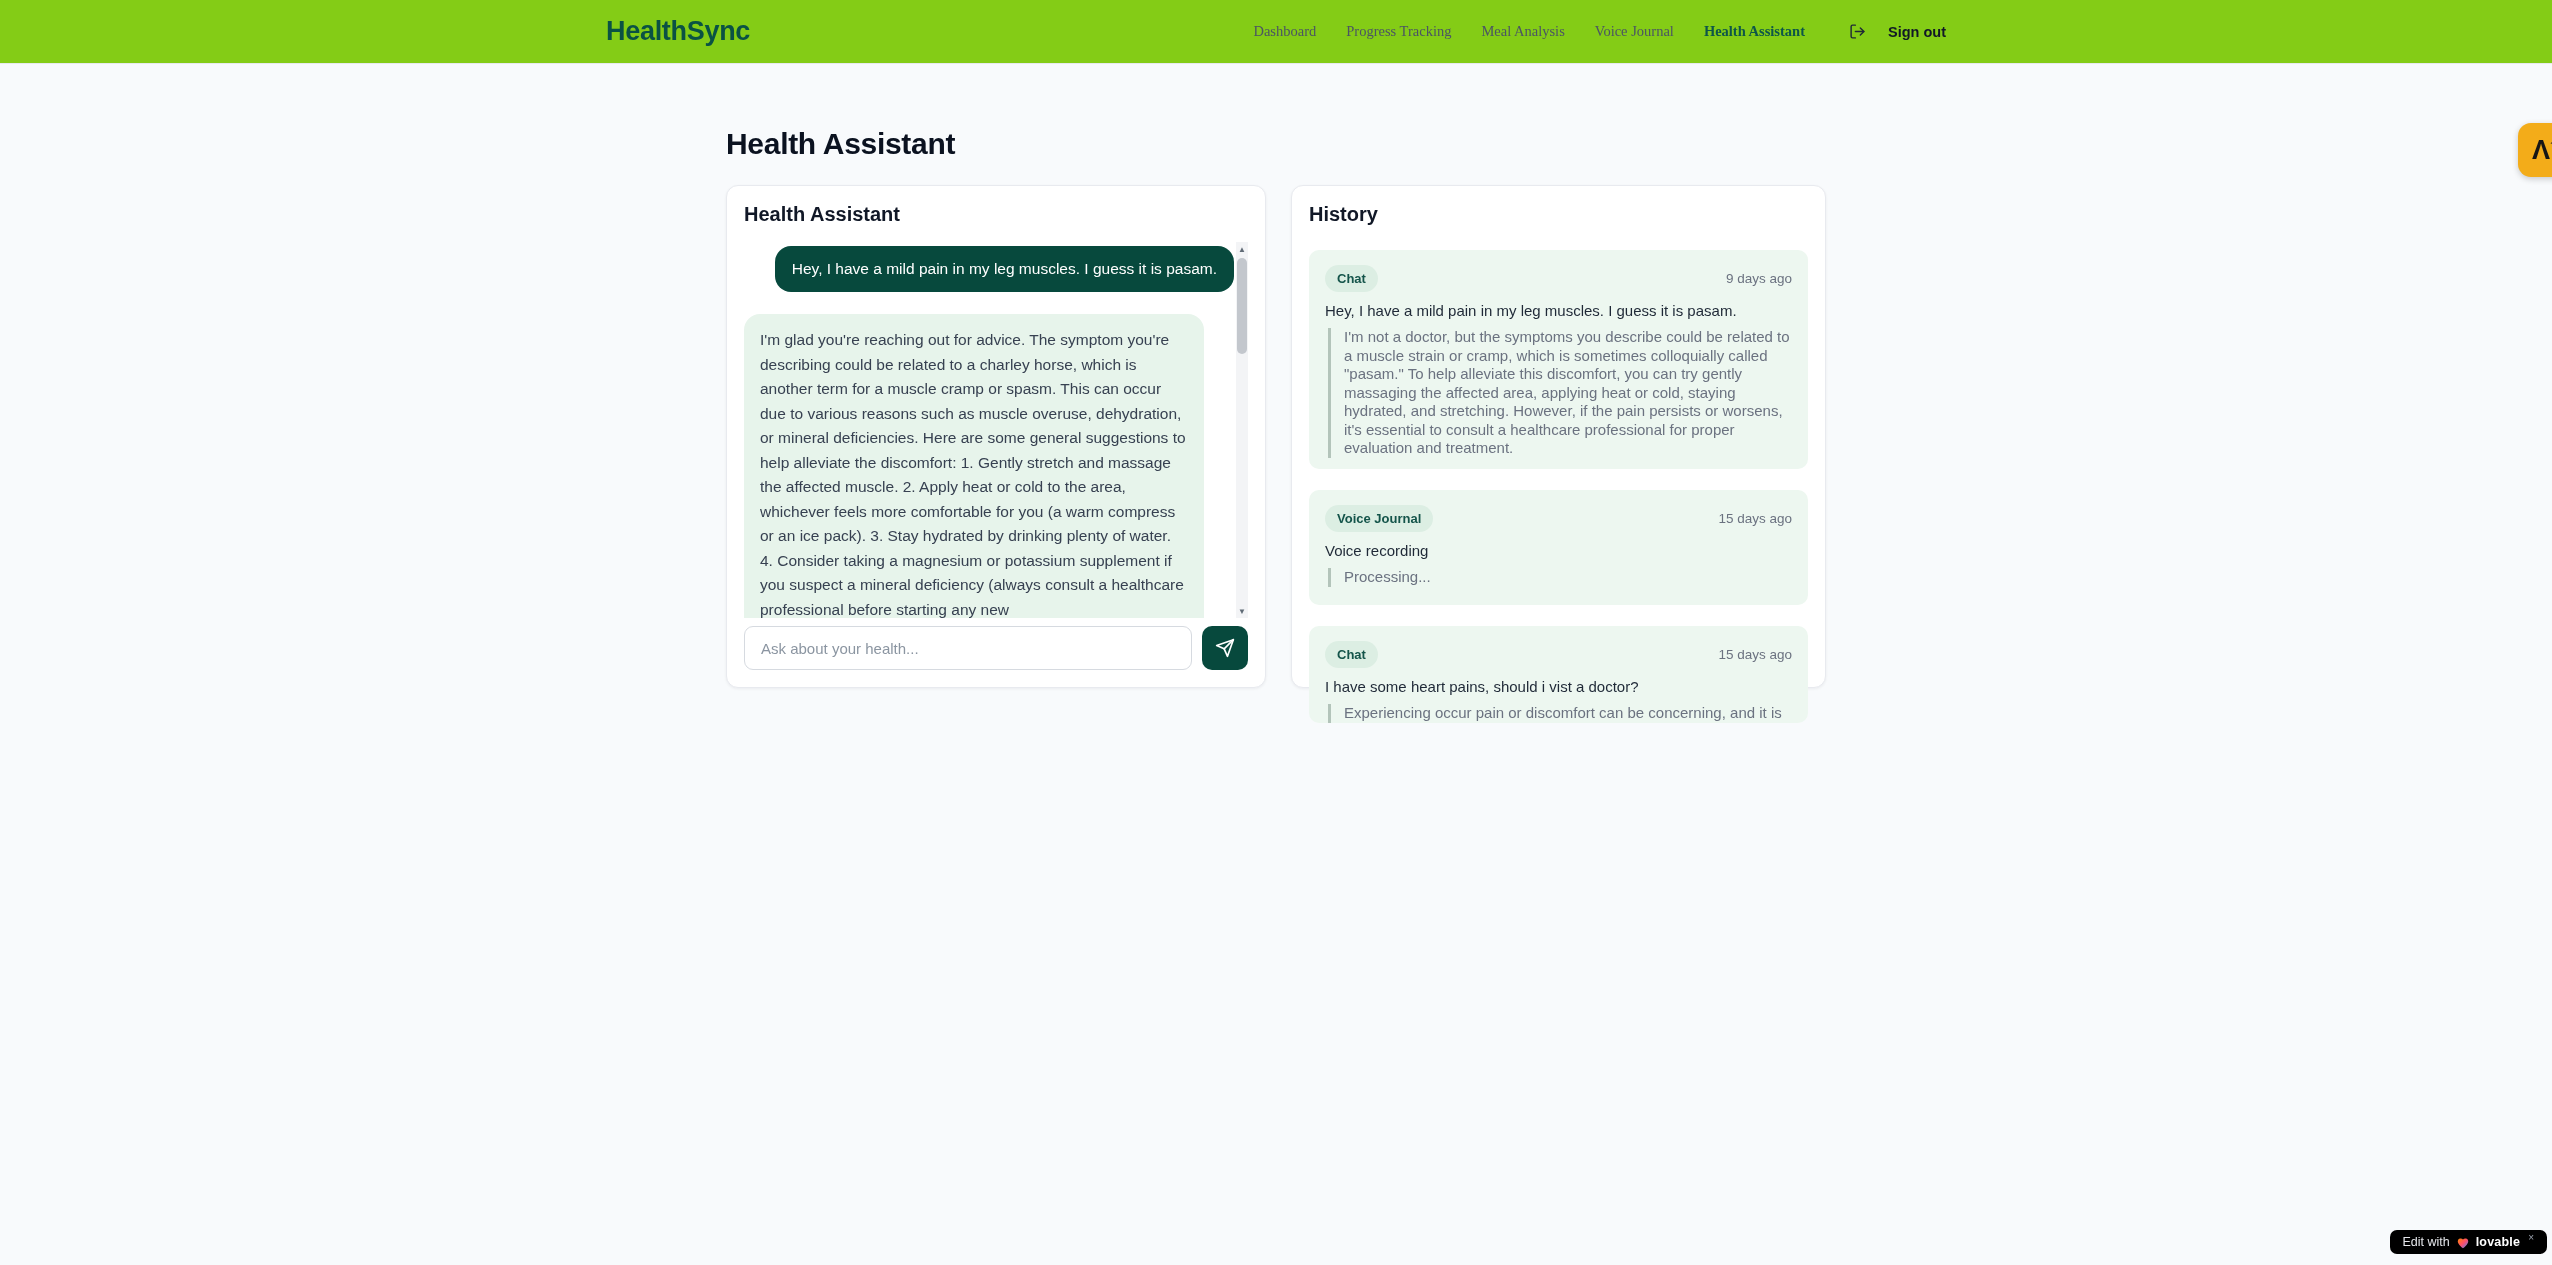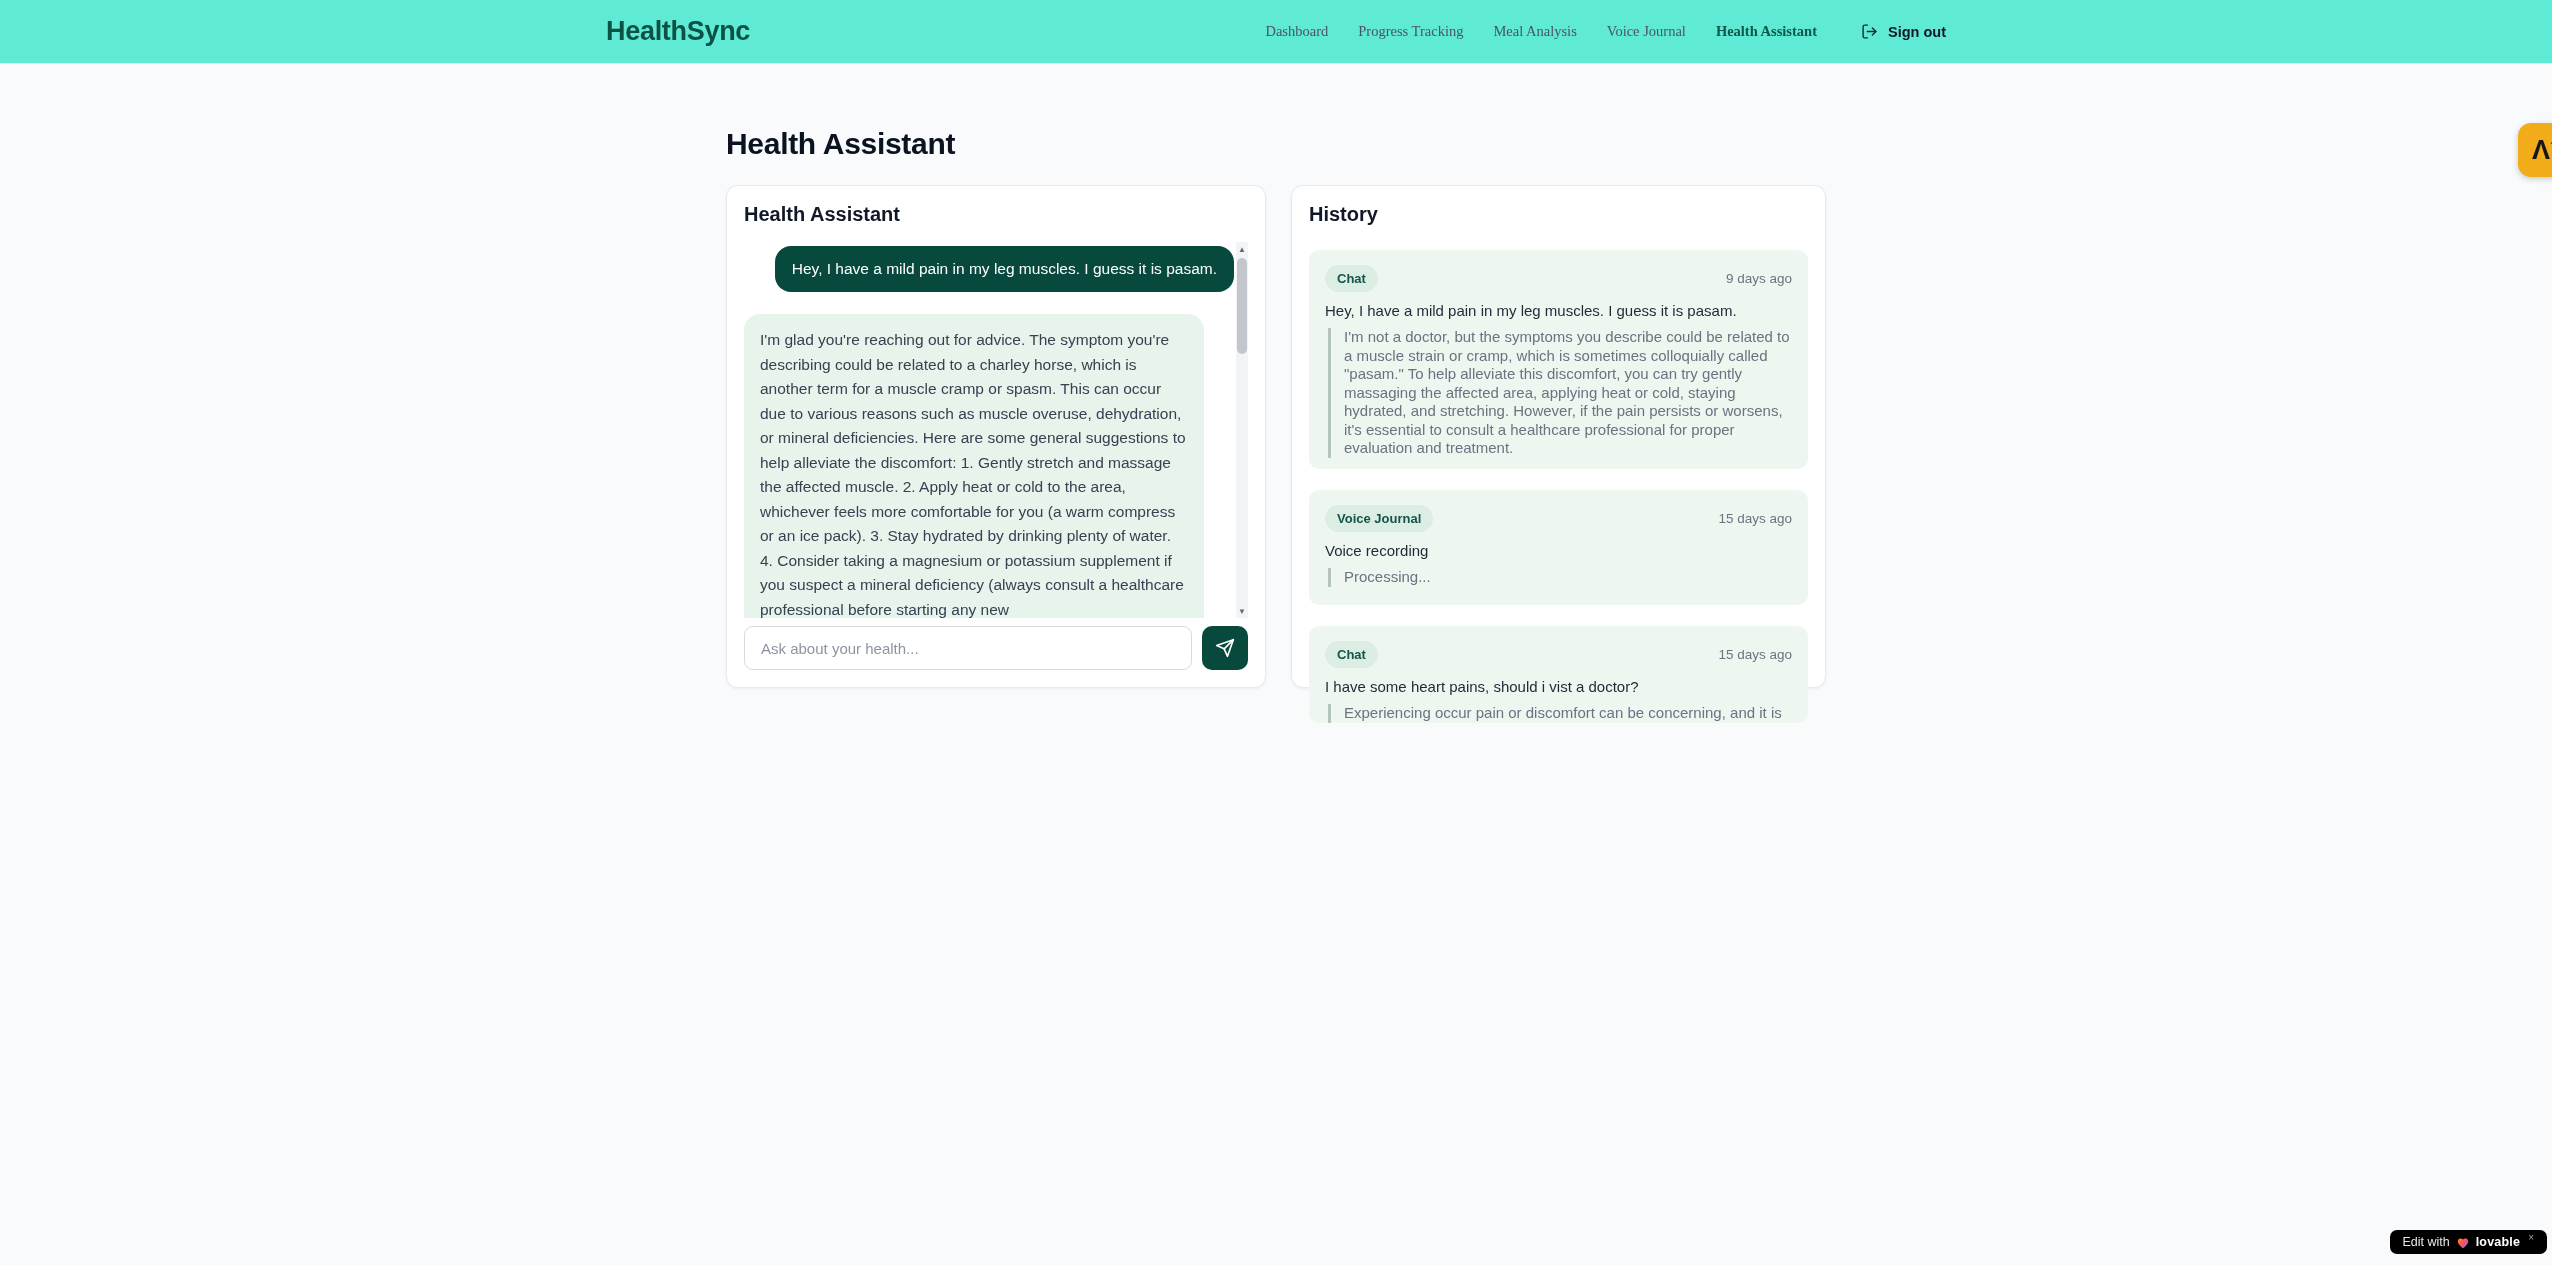--- a/index.html
+++ b/index.html
@@ -1,27 +1,27 @@
 <!DOCTYPE html>
 <html><head>
 <meta charset="utf-8">
 <style>
   * { margin:0; padding:0; box-sizing:border-box; }
   html,body { width:2552px; height:1265px; }
   body { font-family:"Liberation Sans", sans-serif; background:#f8fafc; }
   #screen { position:relative; width:2552px; height:1265px; overflow:hidden; background:#f8fafc; }
 
   
-  .header { height:64px; background:#5eead4; border-bottom:1px solid #e7eaee; }
+  .header { height:64px; background:#84cc16; border-bottom:1px solid #e7eaee; }
   .header-inner { width:1340px; height:100%; margin:0 auto; display:flex; align-items:center; justify-content:space-between; }
   .logo { font-size:27px; font-weight:700; color:#0a5244; letter-spacing:-0.3px; }
   .nav { display:flex; align-items:center; gap:30px; }
   .nav-item { font-size:14.5px; font-weight:500; color:#4b5563; cursor:pointer;font-family:Liberation Serif, serif; }
   .nav-item.active { color:#0d5649; font-weight:600; }
-  .signout { display:flex; align-items:center; gap:10px; margin-left:14px; cursor:pointer; }
+  .signout { display:flex; align-items:center; gap:22px; margin-left:14px; cursor:pointer; }
   .signout svg { width:17px; height:17px; stroke:#1f2937; stroke-width:2; fill:none; stroke-linecap:round; stroke-linejoin:round; }
   .signout-label { font-size:14.5px; font-weight:600; color:#111827; }
 
   
   .main { width:1100px; margin:0 auto; padding-top:63px; }
   .page-title { font-size:30px; font-weight:700; color:#0b1220; letter-spacing:-0.3px; }
   .grid { display:grid; grid-template-columns:540px 535px; gap:25px; margin-top:24px; align-items:start; }
   .card { background:#ffffff; border:1px solid #e8eaef; border-radius:12px; box-shadow:0 1px 3px rgba(16,24,40,.06); padding:17px; height:503px; }
   .card-title { font-size:20px; font-weight:600; color:#111827; margin-bottom:16px; }
 

